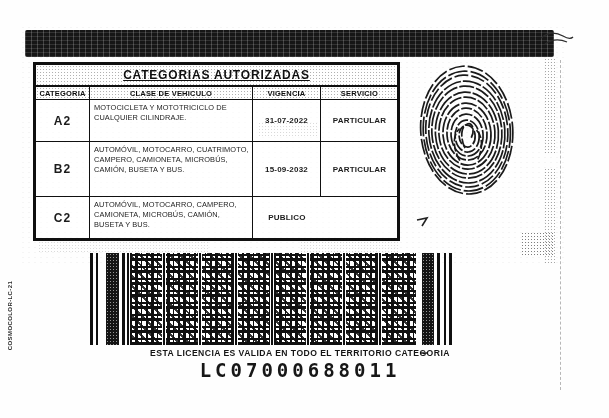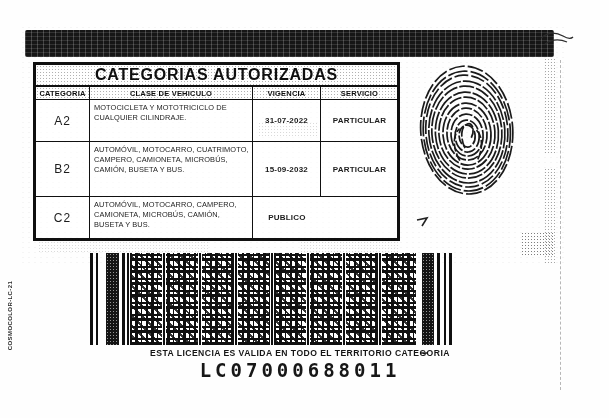--- a/index.html
+++ b/index.html
@@ -61,36 +61,36 @@
     border:3px solid #101010;box-sizing:border-box;
     background:rgba(255,255,255,.55);
   }
   .speck{
     background-image:radial-gradient(rgba(0,0,0,.30) 22%, transparent 28%);
     background-size:3px 3px;
   }
   .t-title{
     height:20px;border-bottom:2.5px solid #101010;
     display:flex;align-items:center;justify-content:center;
-    font-size:16px;font-weight:bold;letter-spacing:.8px;color:#0f0f0f;
+    font-size:12px;font-weight:bold;letter-spacing:.8px;color:#0f0f0f;text-decoration:underline;
   }
   .t-grid{display:grid;grid-template-columns:54px 163px 68px 77px;}
   .t-grid > div{
     border-right:1.5px solid #101010;border-bottom:1.5px solid #101010;
     box-sizing:border-box;overflow:hidden;
   }
   .t-grid > div:last-child{border-right:none;}
   .t-grid.last > div{border-bottom:none;}
   .hcell{
     height:13px;display:flex;align-items:center;justify-content:center;
     font-size:7.5px;font-weight:bold;letter-spacing:.2px;color:#0f0f0f;
   }
   .cat-cell{
     display:flex;align-items:center;justify-content:center;
-    font-size:12px;font-weight:normal;letter-spacing:1px;
+    font-size:12px;font-weight:bold;letter-spacing:1px;
   }
   .clase-cell{
     padding:3px 3px 2px 4px;
     font-size:7.4px;font-weight:normal;line-height:1.32;letter-spacing:.1px;
   }
   .mid-cell{
     display:flex;align-items:center;justify-content:center;
     font-size:8px;font-weight:bold;letter-spacing:.2px;text-align:center;
   }
   .row-a{height:42px;}

